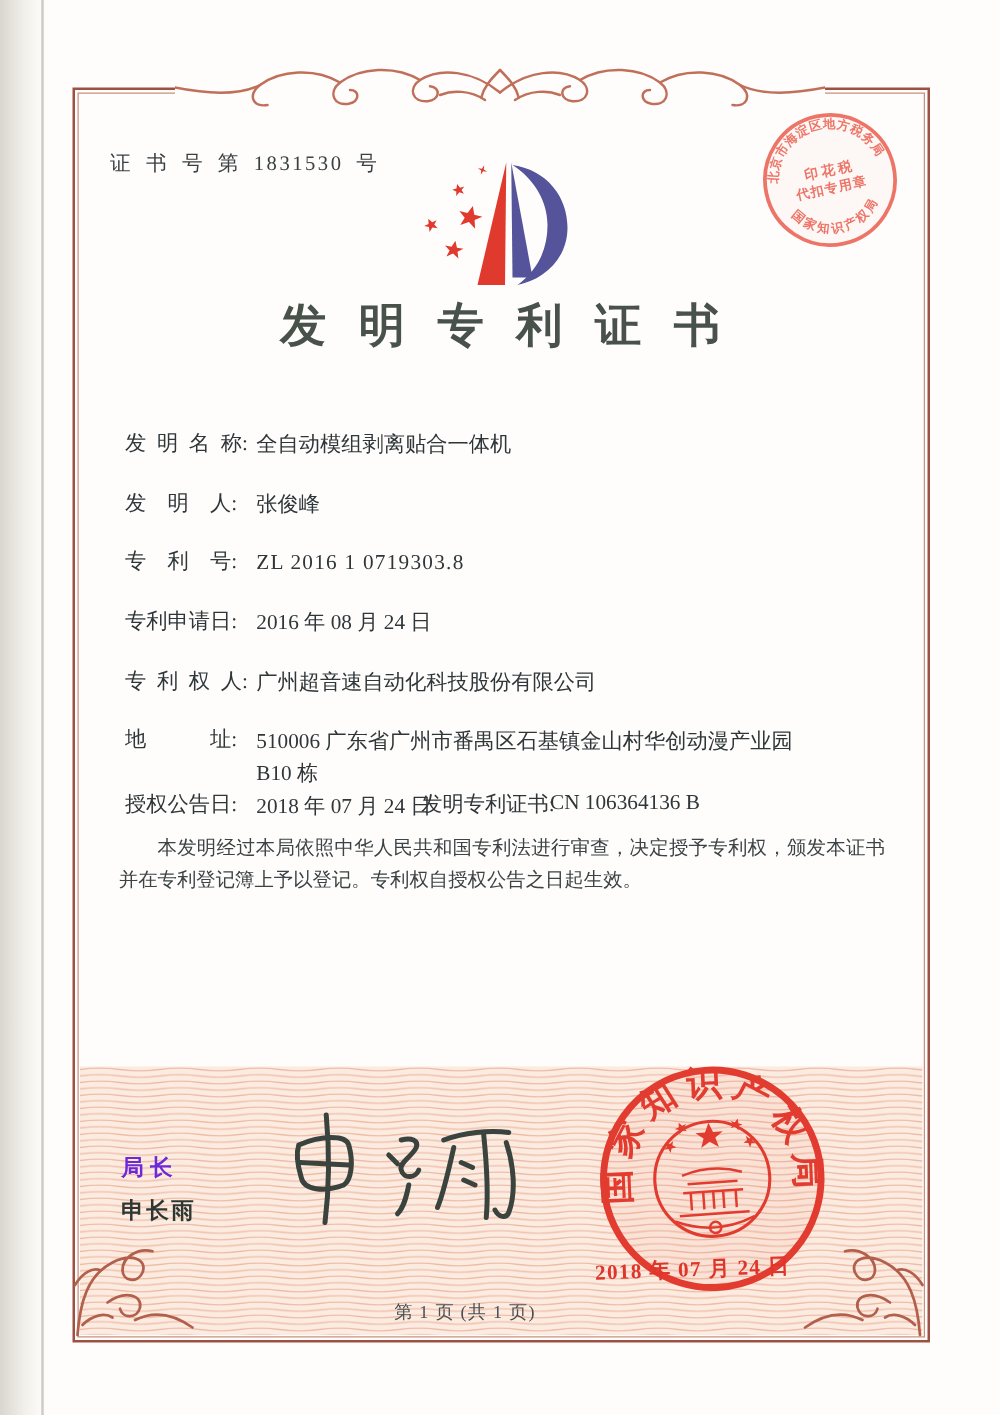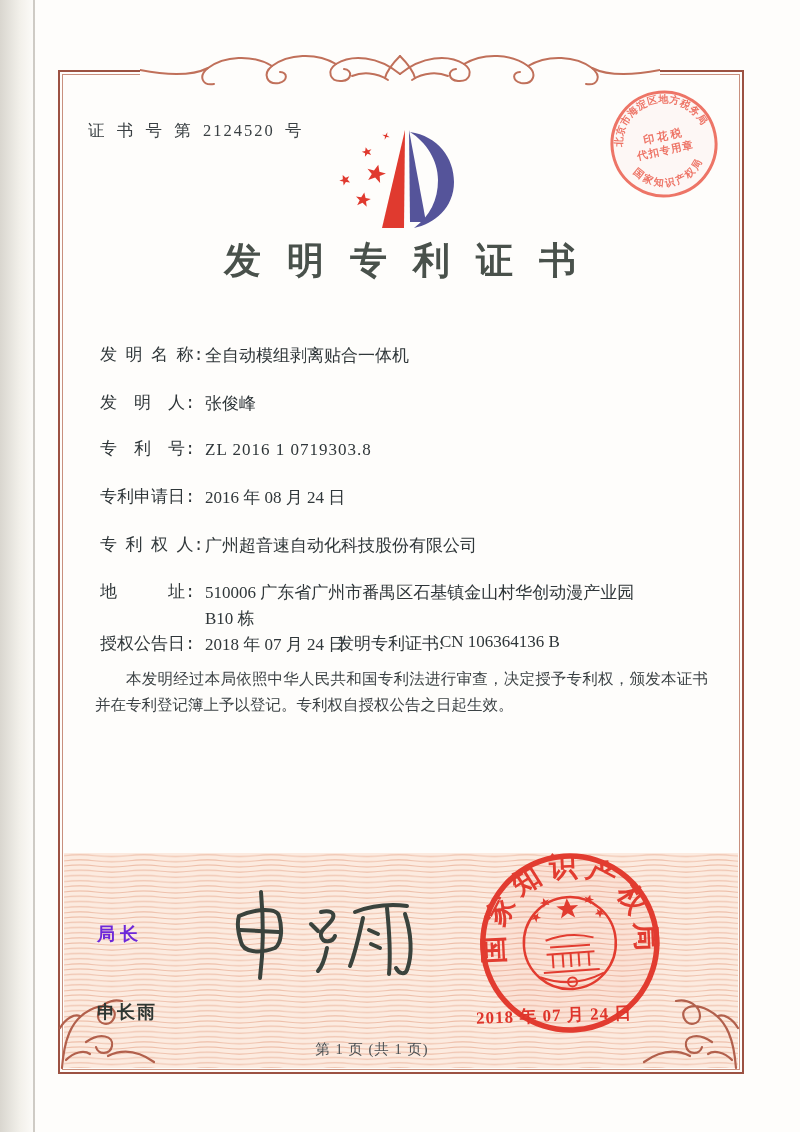--- a/index.html
+++ b/index.html
@@ -15,34 +15,34 @@
   .band{position:absolute;left:1px;right:1px;bottom:1px;height:215px;}
   .band svg{display:block;width:100%;height:100%;}
 
   .deco{position:absolute;}
 
   .cert-no{position:absolute;left:88px;top:120px;font-size:16.5px;color:#3a4043;letter-spacing:2px;}
   .title{position:absolute;left:0;right:0;top:236px;text-align:center;font-size:37px;font-weight:600;
          color:#49514b;letter-spacing:26px;padding-left:26px;}
 
   .row{position:absolute;left:100px;width:600px;font-size:17px;color:#2f3639;}
-  .lbl{position:absolute;left:0;top:0;white-space:pre;font-family:Liberation Mono, monospace;}
+  .lbl{position:absolute;left:0;top:0;white-space:pre;}
   .val{position:absolute;left:105px;top:0;width:470px;line-height:1.55;}
   .val.w-addr{width:442px;}
   .lbl2{position:absolute;left:237px;top:0;white-space:pre;}
   .val2{position:absolute;left:340px;top:0;}
 
   .paras{position:absolute;left:95px;top:666px;width:613px;font-size:15.5px;line-height:25.5px;
          color:#3c4245;text-align:justify;}
   .paras p{margin:0;text-indent:2em;}
 
   .director-title{position:absolute;left:97px;top:922px;font-family:"Liberation Sans","DejaVu Sans",sans-serif;
          font-size:18px;font-weight:600;color:#6d28d9;letter-spacing:5px;}
   .director-name{position:absolute;left:97px;top:956px;font-family:"Liberation Sans","DejaVu Sans",sans-serif;
-         font-size:18px;font-weight:600;color:#2e3733;letter-spacing:2px;margin-top:44px;}
+         font-size:18px;font-weight:600;color:#2e3733;letter-spacing:2px;}
 
   .signature{position:absolute;left:205px;top:878px;}
   .seal{position:absolute;left:468px;top:843px;transform:rotate(-4deg);}
   .seal-date{position:absolute;left:476px;top:1004px;font-size:17px;color:#df352b;
          letter-spacing:1px;transform:rotate(-2deg);font-weight:600;}
   .stamp{position:absolute;left:606px;top:86px;transform:rotate(-12deg);opacity:.95;}
   .logo{position:absolute;left:330px;top:124px;}
 
   .footer{position:absolute;left:58px;width:628px;top:1040px;text-align:center;
           font-size:14.5px;color:#4a4f52;letter-spacing:1px;}
@@ -90,21 +90,21 @@
       <path d="M30 74 C44 64 58 68 56 78 C54 87 42 87 40 79"></path>
       <path d="M52 88 C68 80 84 84 98 94"></path>
       <path d="M10 92 C18 84 28 82 34 86"></path>
       <path d="M4 60 C10 50 18 46 24 48"></path>
     </g>
   </svg>
   <svg class="deco" style="left:642px;top:968px" width="100" height="104" viewBox="0 0 100 104">
     <use href="#cfl" transform="translate(100,0) scale(-1,1)"></use>
   </svg>
 
-  <div class="cert-no">证 书 号 第 2124520 号</div>
+  <div class="cert-no">证 书 号 第 1831530 号</div>
 
   <svg class="stamp" width="116" height="116" viewBox="0 0 116 116">
     <defs>
       <path id="tparc" d="M16.2 54.3 A42 42 0 0 1 99.8 54.3"></path>
       <path id="bparc" d="M20.9 77.7 A42 42 0 0 0 95.1 77.7"></path>
     </defs>
     <circle cx="58" cy="58" r="52" fill="rgba(238,110,96,0.04)" stroke="#ed6e60" stroke-width="3"></circle>
     <text font-size="10" fill="#ed6e60" letter-spacing="0.5" font-weight="bold">
       <textPath href="#tparc" startOffset="2">北京市海淀区地方税务局</textPath>
     </text>

